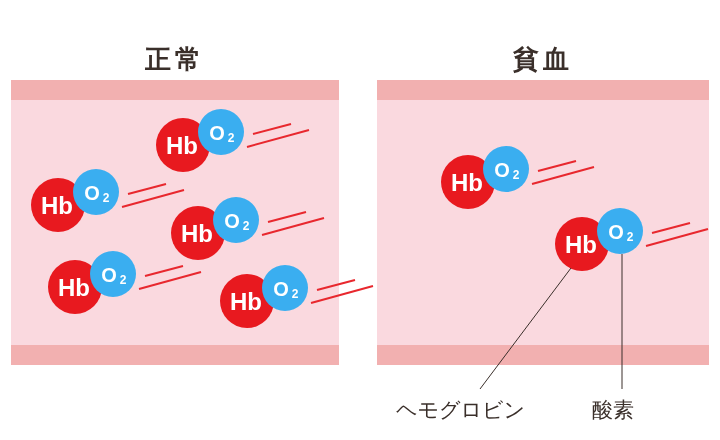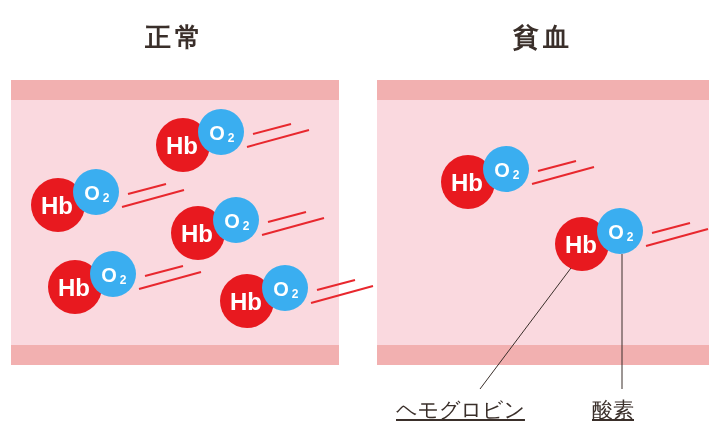--- a/index.html
+++ b/index.html
@@ -1,19 +1,19 @@
 <!DOCTYPE html>
 <html><head>
 <meta charset="utf-8">
 <style>
   html, body { margin:0; padding:0; background:#ffffff; }
   body { width:720px; height:440px; position:relative; overflow:hidden; font-family:"DejaVu Sans", sans-serif; }
-  .title { position:absolute; top:20px; font-size:26px; font-weight:bold; color:#3a2f2a; letter-spacing:4px; text-align:center; width:120px; }
+  .title { position:absolute; top:42px; font-size:26px; font-weight:bold; color:#3a2f2a; letter-spacing:4px; text-align:center; width:120px; }
   svg { position:absolute; left:0; top:0; }
-  .label { position:absolute; font-size:21px; color:#3a2f2a;text-decoration:underline; }
+  .label { position:absolute; font-size:21px; color:#3a2f2a; }
 </style>
 </head>
 <body>
 
 <div class="title" style="left:115px;">正常</div>
 <div class="title" style="left:483px;">貧血</div>
 
 <svg width="720" height="440" viewBox="0 0 720 440">
   <defs>
     <g id="mol">

